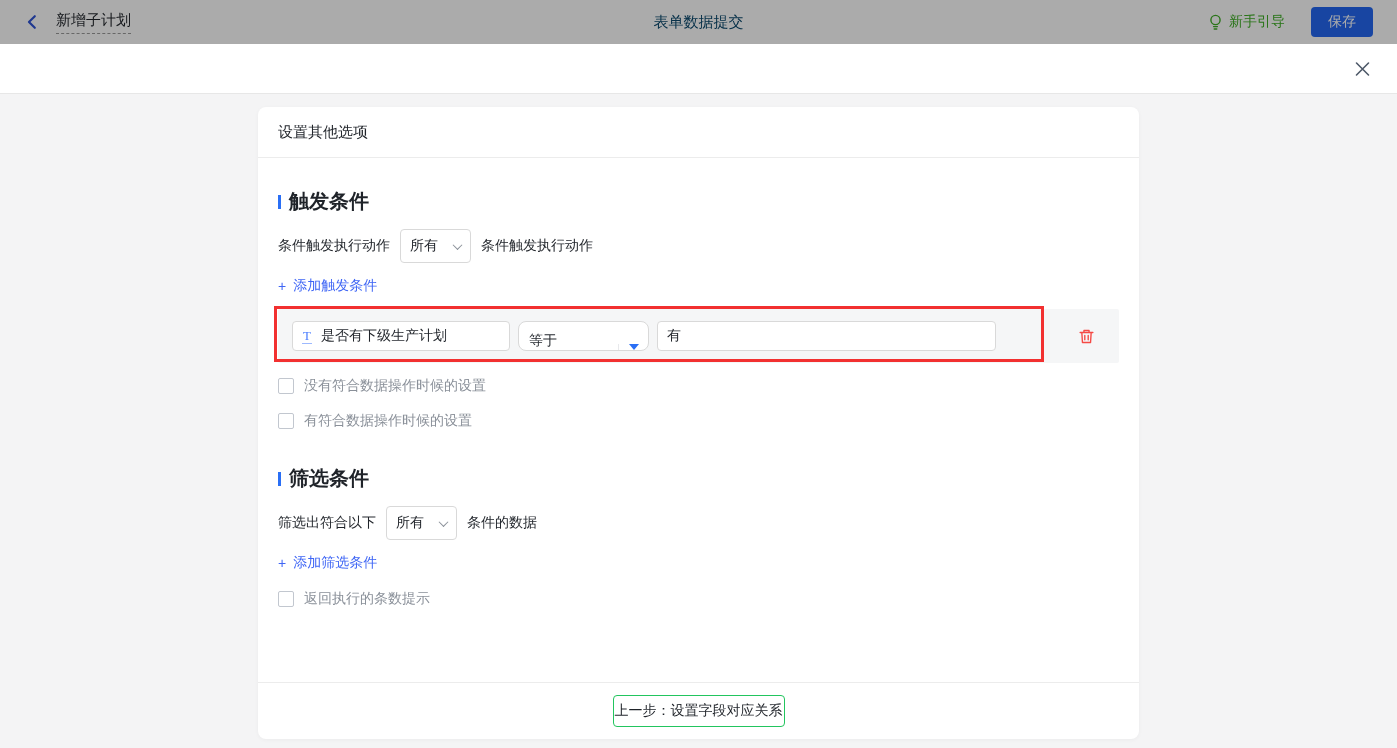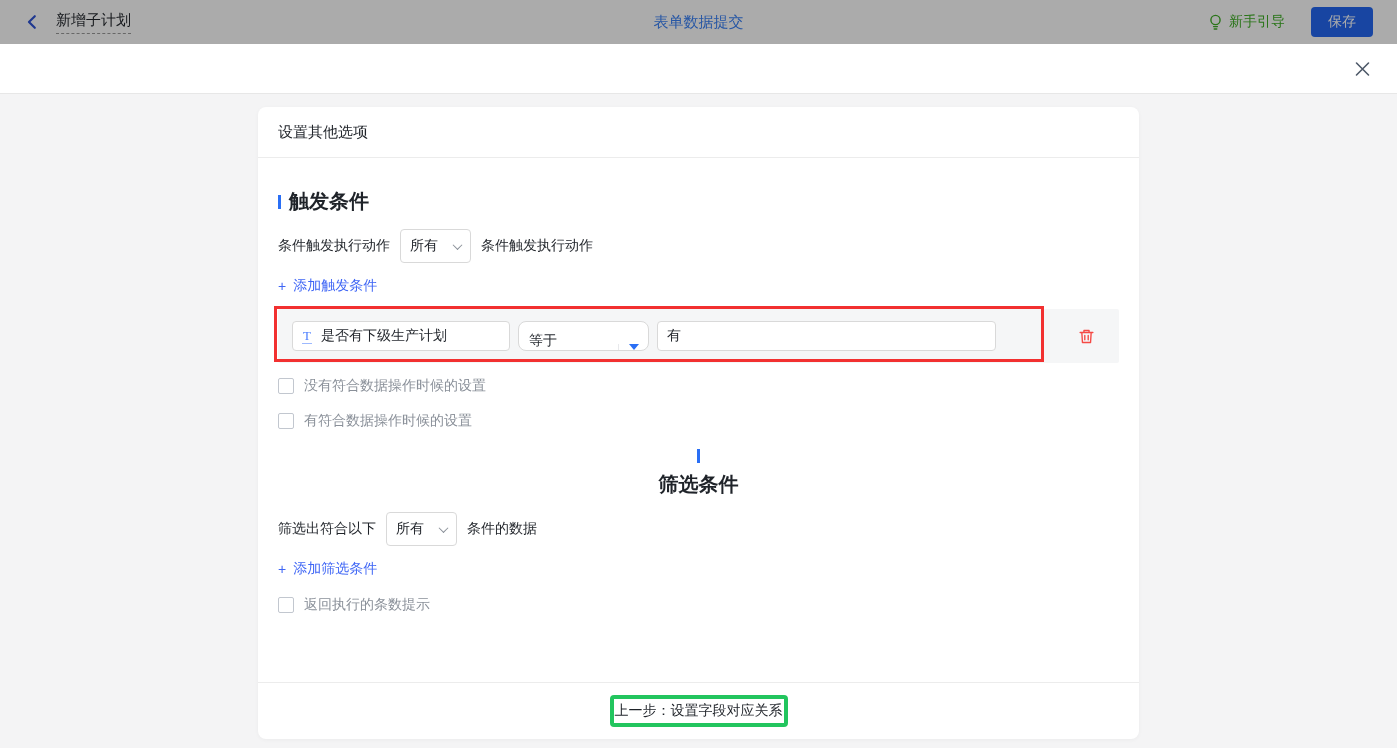--- a/index.html
+++ b/index.html
@@ -5,40 +5,40 @@
   * { box-sizing: border-box; margin: 0; padding: 0; }
   html, body { width: 1397px; height: 748px; overflow: hidden; }
   body { font-family: "Liberation Sans", "DejaVu Sans", sans-serif; background: #f4f4f5; color: #1f2329; }
 
   
   .topbar { position: relative; height: 44px; background: #ffffff; display: flex; align-items: center; padding: 0 24px; }
   .topbar-mask { position: absolute; inset: 0; background: rgba(0,0,0,0.33); z-index: 5; pointer-events: none; }
   .topbar-left { display: flex; align-items: center; gap: 14px; }
   .back-icon { display: flex; align-items: center; cursor: pointer; }
   .plan-title { font-size: 15px; color: #1f2329; padding-bottom: 3px; border-bottom: 1px dashed #9a9a9a; cursor: pointer; }
-  .topbar-center { position: absolute; left: 50%; transform: translateX(-50%); font-size: 15px; color: #3b82f6; }
+  .topbar-center { position: absolute; left: 50%; transform: translateX(-50%); font-size: 15px; color: #0c4a6e; }
   .topbar-right { margin-left: auto; display: flex; align-items: center; gap: 26px; }
   .guide { display: flex; align-items: center; gap: 6px; color: #3faf26; font-size: 14px; cursor: pointer; }
   .save-btn { background: #2468f2; color: #fff; border: none; border-radius: 4px; height: 30px; padding: 0 17px; font-size: 14px; font-family: inherit; cursor: pointer; }
 
   
   .modal-header { position: relative; height: 50px; background: #fff; border-bottom: 1px solid #e7e7e7; display: flex; align-items: center; justify-content: center; }
   .modal-title { font-size: 17px; font-weight: 500; color: #1f2329; }
   .close-btn { position: absolute; right: 26px; top: 50%; transform: translateY(-50%); cursor: pointer; display: flex; }
 
   
   .modal-body { height: 654px; background: #f4f4f5; padding-top: 13px; }
   .card { width: 881px; height: 632px; margin: 0 auto; background: #fff; border-radius: 8px; display: flex; flex-direction: column; box-shadow: 0 1px 4px rgba(0,0,0,0.04); }
   .card-header { height: 51px; padding: 0 20px; display: flex; align-items: center; font-size: 15px; color: #1f2329; border-bottom: 1px solid #ececec; }
   .card-content { flex: 1; padding: 30px 20px 0 20px; }
 
   .section-title { display: flex; align-items: center; gap: 8px; }
   .section-bar { width: 3px; height: 14px; background: #2a6ff5; }
   .section-label { font-size: 20px; font-weight: 700; color: #1f2329; }
-  .section-title.mt { margin-top: 16px; flex-direction: column; }
+  .section-title.mt { margin-top: 32px; }
 
   .inline-row { display: flex; align-items: center; gap: 10px; margin-top: 14px; font-size: 14px; color: #1f2329; }
   .select-box { min-width: 71px; height: 34px; border: 1px solid #d9d9d9; border-radius: 4px; background: #fff; display: flex; align-items: center; justify-content: space-between; padding: 0 9px; gap: 8px; cursor: pointer; }
   .chevron-down { width: 7px; height: 7px; border-right: 1.5px solid #8a9099; border-bottom: 1.5px solid #8a9099; transform: rotate(45deg) translate(-1px,-1px); }
 
   .add-link { margin-top: 14px; display: flex; align-items: center; gap: 7px; color: #3f66f5; font-size: 14px; width: max-content; cursor: pointer; }
 
   .cond-row { position: relative; margin-top: 14px; height: 54px; background: #f5f6f7; border-radius: 2px; display: flex; align-items: center; gap: 8px; padding: 0 24px 0 14px; }
   .red-annotation { position: absolute; left: -4px; top: -3px; width: 770px; height: 56px; border: 3px solid #f23030; pointer-events: none; z-index: 2; }
   .field-box { width: 218px; height: 30px; background: #fff; border: 1px solid #d9d9d9; border-radius: 4px; display: flex; align-items: center; gap: 9px; padding: 0 9px; font-size: 14px; cursor: pointer; }
@@ -49,21 +49,21 @@
   .caret-down { width: 0; height: 0; border-left: 5px solid transparent; border-right: 5px solid transparent; border-top: 6px solid #2a6ff5; }
   .value-input { width: 339px; height: 30px; background: #fff; border: 1px solid #d9d9d9; border-radius: 4px; padding: 0 9px; font-size: 14px; color: #1f2329; font-family: inherit; outline: none; }
   .trash-btn { margin-left: auto; display: flex; cursor: pointer; }
 
   .checkbox-row { display: flex; align-items: center; gap: 10px; margin-top: 11px; height: 24px; cursor: pointer; }
   .cbx { width: 16px; height: 16px; border: 1px solid #c2c7cf; border-radius: 2px; background: #fff; flex: none; }
   .cbx-label { font-size: 14px; color: #8a9099; }
   .checkbox-row.single { margin-top: 15px; }
 
   .card-footer { margin-top: auto; height: 57px; border-top: 1px solid #ececec; display: flex; align-items: center; justify-content: center; gap: 10px; }
-  .btn-prev { height: 32px; padding: 0 1px; background: #fff; border: 4px solid #22c55e; border-radius: 4px; font-size: 14px; color: #1f2329; font-family: inherit; cursor: pointer; }
+  .btn-prev { height: 32px; padding: 0 1px; background: #fff; border: 1px solid #22c55e; border-radius: 4px; font-size: 14px; color: #1f2329; font-family: inherit; cursor: pointer; }
   .btn-done { height: 32px; width: 165px; background: #146ef5; border: none; border-radius: 4px; font-size: 14px; color: #fff; font-family: inherit; cursor: pointer; }
 </style>
 </head>
 <body>
 
 <div>
 
   <header class="topbar">
     <div class="topbar-left">
       <span class="back-icon">

